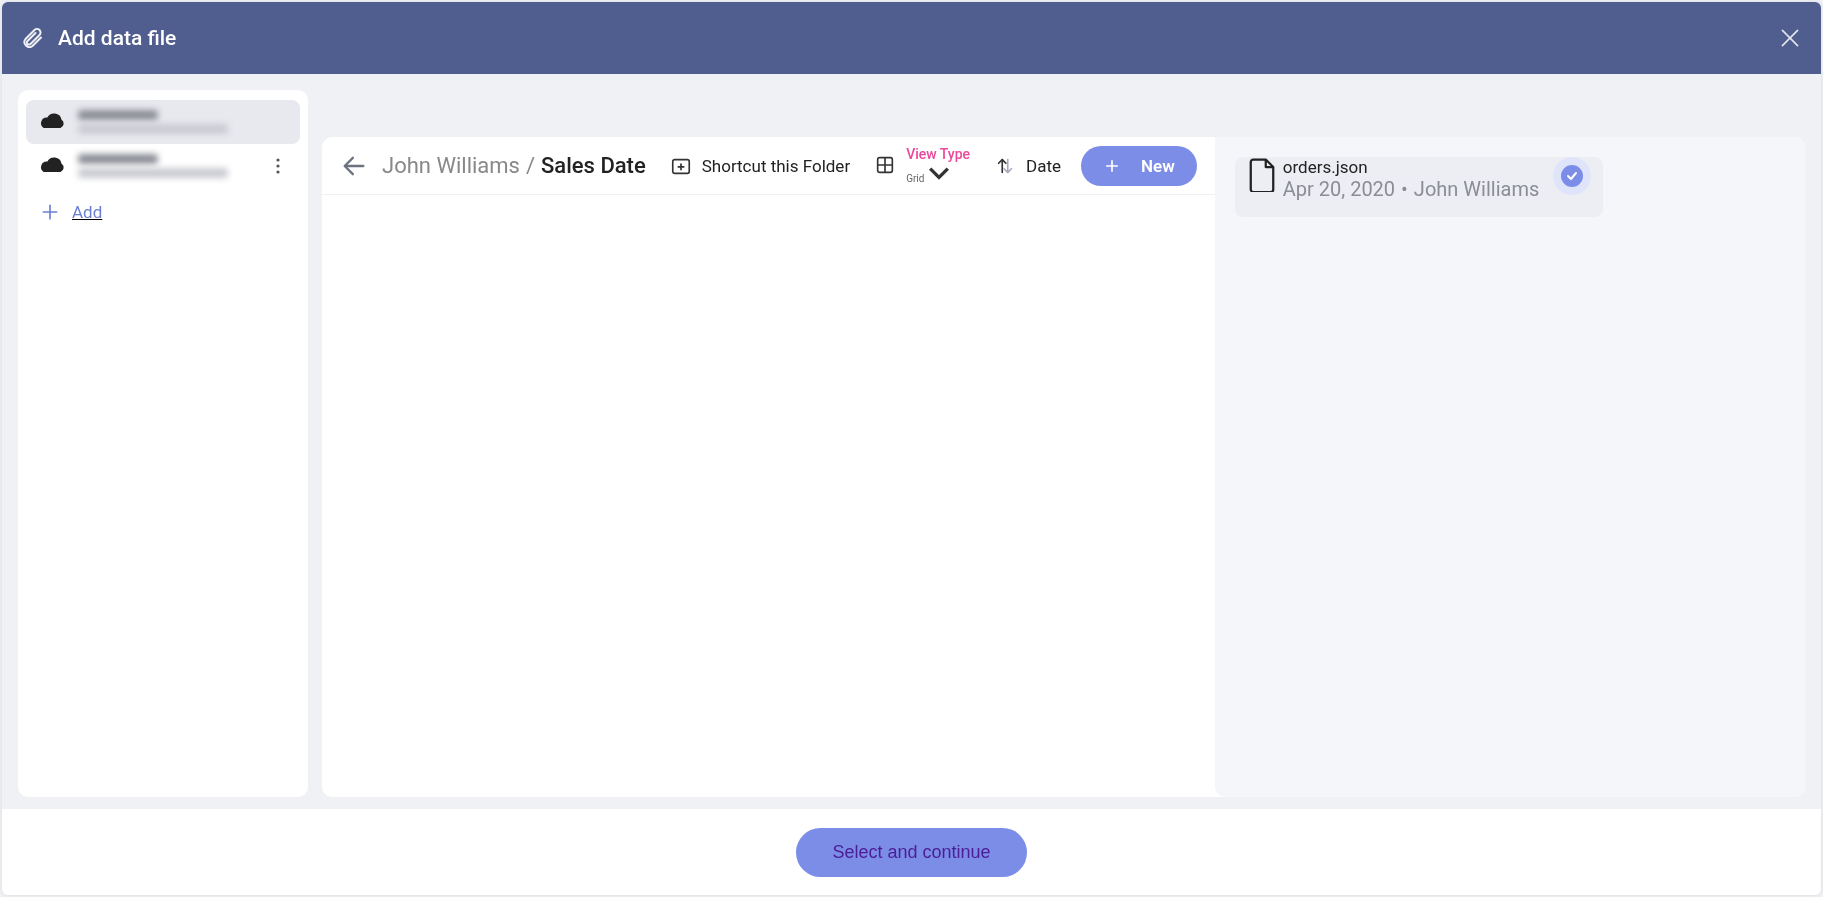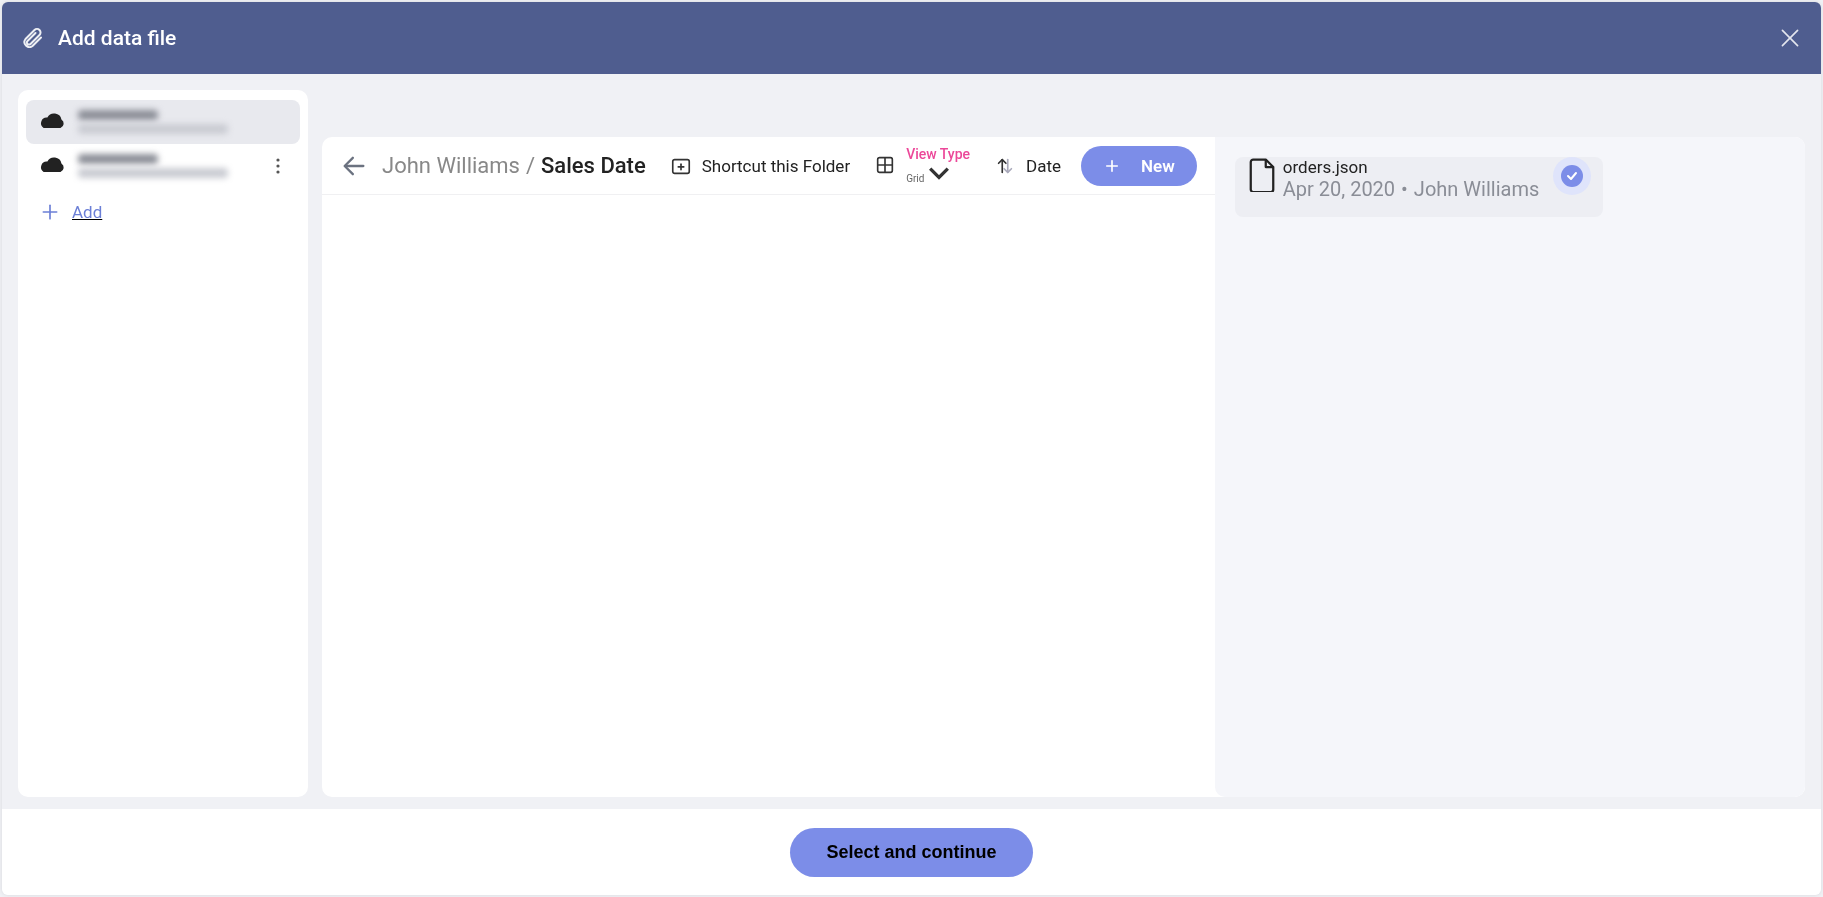--- a/index.html
+++ b/index.html
@@ -148,23 +148,23 @@
 .file-card .check-inner {
   width:22px;height:22px;border-radius:50%;background:#7c8de8;display:flex;align-items:center;justify-content:center;color:#fff;
 }
 
 .footer {
   height:86px; background:#fff;
   display:flex; align-items:center; justify-content:center;
   border-radius:0 0 6px 6px;
 }
 .primary-btn {
-  background:#7c8de8; color:#000000; border:none;
+  background:#7c8de8; color:#4c1d95; border:none;
   padding:14px 36px; border-radius:26px;
-  font-size:18px; font-weight:700; cursor:pointer;
+  font-size:18px; font-weight:400; cursor:pointer;
 }
 svg { display:block; }
 </style>
 </head>
 <body>
 
 <div class="dialog">
 
   <div class="header-bar">
     <span class="paperclip">

